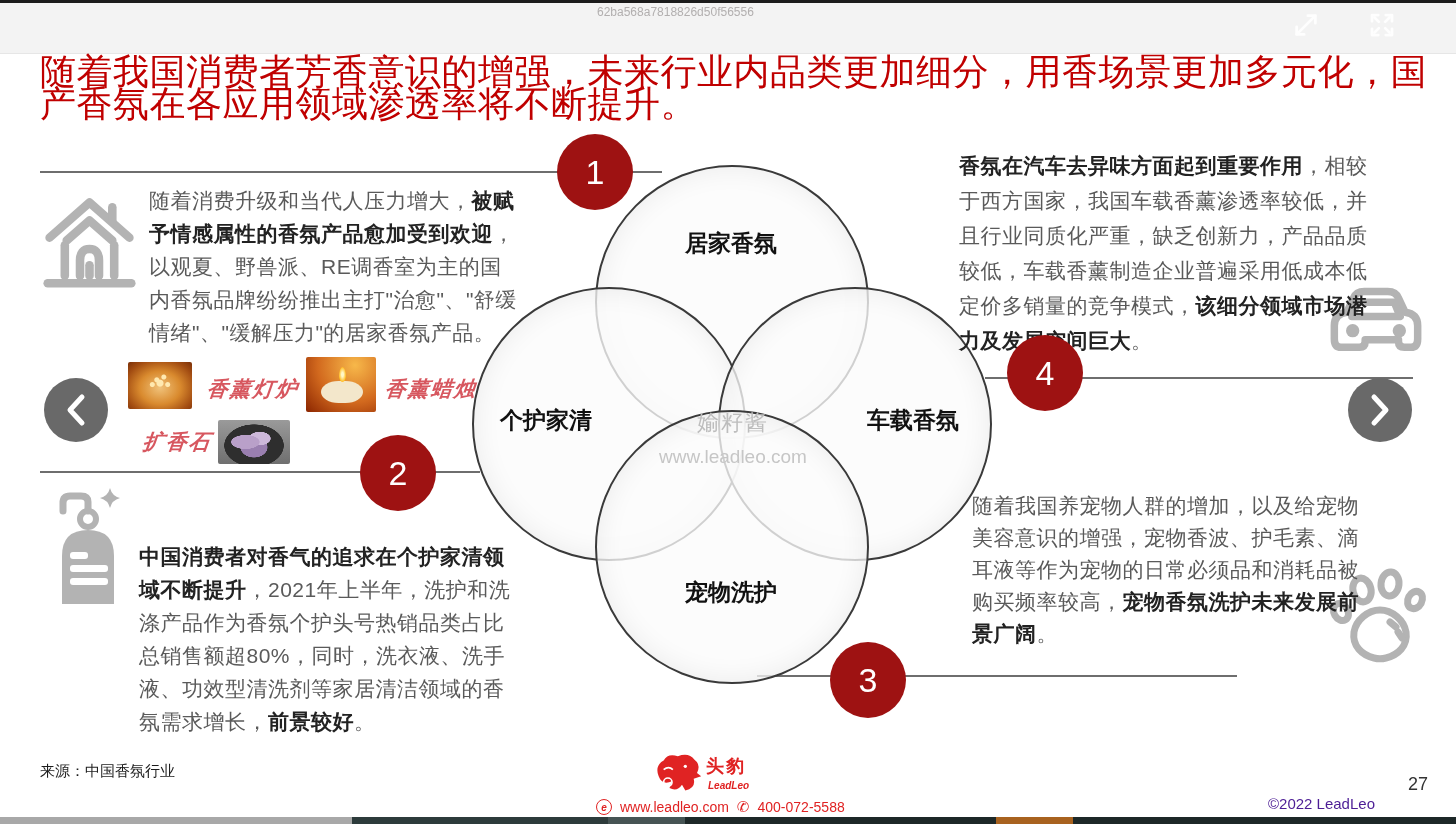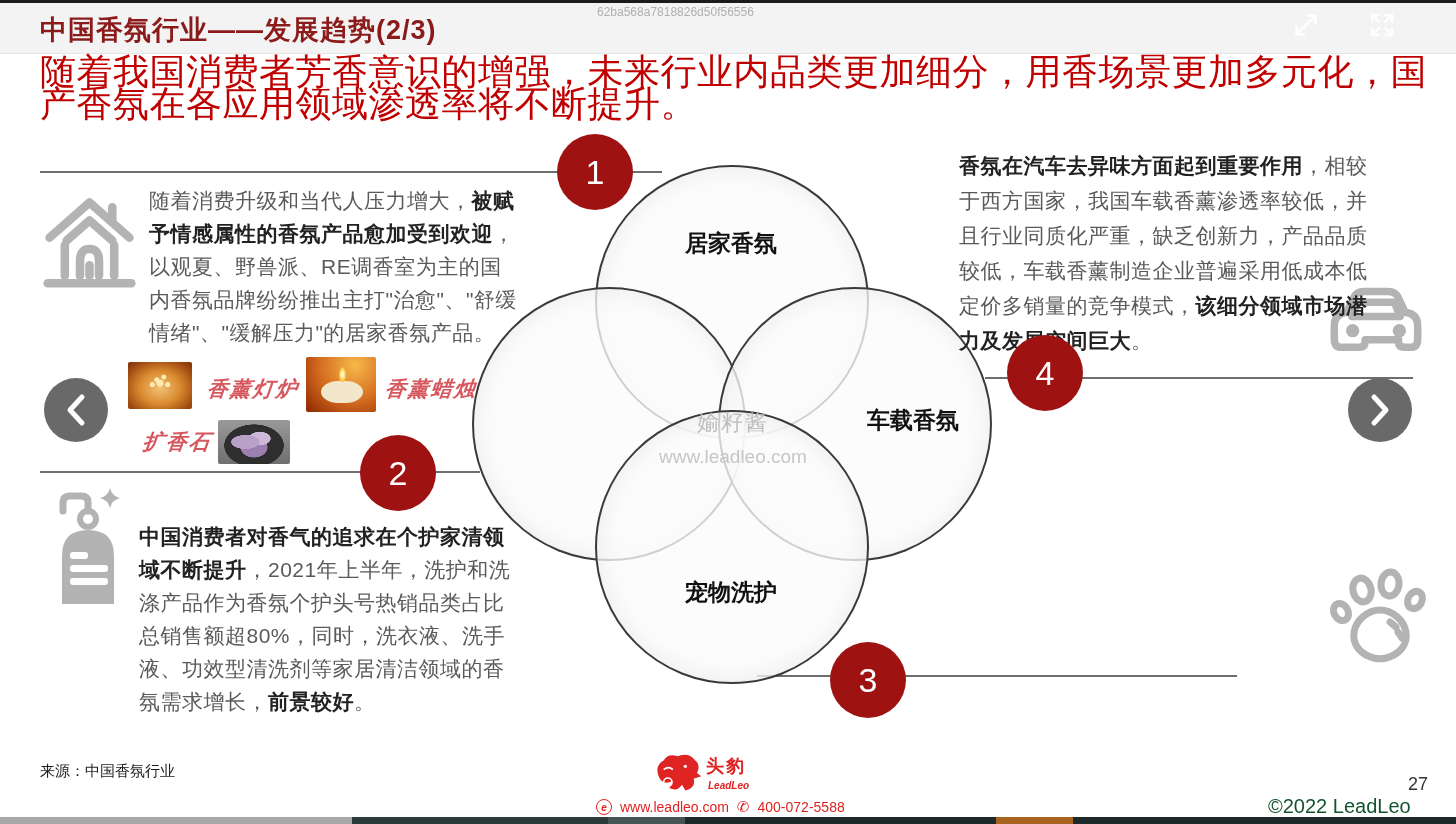--- a/index.html
+++ b/index.html
@@ -29,32 +29,31 @@
   .nav{width:64px;height:64px;border-radius:50%;background:#696969;z-index:7;cursor:pointer;
        display:flex;align-items:center;justify-content:center;}
   .src{left:40px;top:762px;font-size:15px;color:#1c1c1c;}
   .brand-cn{left:706px;top:754px;font-size:18px;font-weight:700;color:#e02323;letter-spacing:2px;}
   .brand-en{left:708px;top:780px;font-size:10px;font-weight:700;font-style:italic;color:#e02323;}
   .contact{left:596px;top:798px;display:flex;align-items:center;gap:8px;color:#e02323;font-size:14px;}
   .e-ic{display:inline-flex;width:14px;height:14px;border:1.5px solid #e02323;border-radius:50%;
         align-items:center;justify-content:center;font-size:10px;font-style:italic;font-weight:700;}
   .ph-ic{font-size:15px;}
   .pageno{left:1408px;top:774px;font-size:18px;color:#333;}
-  .copyright{left:1268px;top:795px;font-size:20px;color:#14532d;}
+  .copyright{left:1268px;top:795px;font-size:15px;color:#4c1d95;}
   .taskbar{left:0;top:817px;width:1456px;height:7px;display:flex;}
   .seg{height:7px;}
 </style>
 </head>
 <body>
 
 <div class="slide">
 
   <div class="abs header-band"></div>
   <div class="abs top-edge"></div>
-  <div class="abs title">中国香氛行业——发展趋势(2/3)</div>
   <div class="abs hash">62ba568a7818826d50f56556</div>
 
   <svg class="abs win-icon" style="left:1290px;top:10px" width="32" height="30" viewBox="0 0 24 24">
     <g stroke="#fff" stroke-width="2.2" fill="none" stroke-linecap="round" stroke-linejoin="round">
       <path d="M13.5 4.5h6v6"></path>
         <path d="M19.5 4.5L4.5 19.5"></path>
         <path d="M4.5 13.5v6h6"></path>
     </g>
   </svg>
   <svg class="abs win-icon" style="left:1366px;top:10px" width="32" height="30" viewBox="0 0 24 24">
@@ -76,20 +75,21 @@
   <div class="abs hline" style="left:40px;top:471px;width:440px"></div>
   <div class="abs hline" style="left:757px;top:675px;width:480px"></div>
   <div class="abs hline" style="left:985px;top:377px;width:428px"></div>
 
   <div class="abs vcirc" style="left:595px;top:165px"></div>
   <div class="abs vcirc" style="left:472px;top:287px"></div>
   <div class="abs vcirc" style="left:718px;top:287px"></div>
   <div class="abs vcirc" style="left:595px;top:410px"></div>
 
   <div class="abs vlabel" style="left:651px;top:228px">居家香氛</div>
+  <div class="abs vlabel" style="left:466px;top:405px">个护家清</div>
   <div class="abs vlabel" style="left:833px;top:405px">车载香氛</div>
   <div class="abs vlabel" style="left:651px;top:577px">宠物洗护</div>
 
   <div class="abs watermark" style="left:633px;top:408px">
     <div class="l1">媮籽酱</div>
     <div class="l2">www.leadleo.com</div>
   </div>
 
   <div class="abs badge" style="left:557px;top:134px">1</div>
   <div class="abs badge" style="left:360px;top:435px">2</div>
@@ -137,22 +137,23 @@
       <path d="M52 44 C64 44 76 54 78 66 C80 80 70 89 58 92 C54 93 50 93 46 92 C34 89 24 80 26 66 C28 54 40 44 52 44 Z"></path>
       <path d="M62 56 l6 5"></path>
         <path d="M70 66 l4 6"></path>
     </g>
   </svg>
 
   <p class="abs para" style="left:145px;top:180px;width:368px"><span>随着消费升级和当代人压力增大，</span><b>被赋予情感属性的香氛产品愈加受到欢迎</b><span>，以观夏、野兽派、RE调香室为主的国内香氛品牌纷纷推出主打"治愈"、"舒缓情绪"、"缓解压力"的居家香氛产品。</span></p>
 
   <p class="abs para" style="left:955px;top:144px;width:410px;line-height:35px"><b>香氛在汽车去异味方面起到重要作用</b><span>，相较于西方国家，我国车载香薰渗透率较低，并且行业同质化严重，缺乏创新力，产品品质较低，车载香薰制造企业普遍采用低成本低定价多销量的竞争模式，</span><b>该细分领域市场潜力及发展空间巨大</b><span>。</span></p>
 
-  <p class="abs para" style="left:135px;top:516px;width:374px"><b>中国消费者对香气的追求在个护家清领域不断提升</b><span>，2021年上半年，洗护和洗涤产品作为香氛个护头号热销品类占比总销售额超80%，同时，洗衣液、洗手液、功效型清洗剂等家居清洁领域的香氛需求增长，</span><b>前景较好</b><span>。</span></p>
-
+  <p class="abs para" style="left:135px;top:536px;width:374px"><b>中国消费者对香气的追求在个护家清领域不断提升</b><span>，2021年上半年，洗护和洗涤产品作为香氛个护头号热销品类占比总销售额超80%，同时，洗衣液、洗手液、功效型清洗剂等家居清洁领域的香氛需求增长，</span><b>前景较好</b><span>。</span></p>
+
+  <p class="abs para" style="left:968px;top:486px;width:398px;line-height:32px"><span>随着我国养宠物人群的增加，以及给宠物美容意识的增强，宠物香波、护毛素、滴耳液等作为宠物的日常必须品和消耗品被购买频率较高，</span><b>宠物香氛洗护未来发展前景广阔</b><span>。</span></p>
 
   <div class="abs photo" style="left:128px;top:362px;width:64px;height:47px;
        background:radial-gradient(circle at 45% 38%, #ffe9b0 0 2px, transparent 3px),
                   radial-gradient(circle at 56% 32%, #ffe9b0 0 2px, transparent 3px),
                   radial-gradient(circle at 50% 45%, #ffe9b0 0 3px, transparent 4px),
                   radial-gradient(circle at 38% 48%, #ffe9b0 0 2px, transparent 3px),
                   radial-gradient(circle at 62% 48%, #ffe9b0 0 2px, transparent 3px),
                   radial-gradient(ellipse at 50% 55%, #f0c27a 0%, #d98a2e 45%, #a34d12 78%, #7a2f08 100%)"></div>
   <div class="abs plabel" style="left:207px;top:375px">香薰灯炉</div>
 

